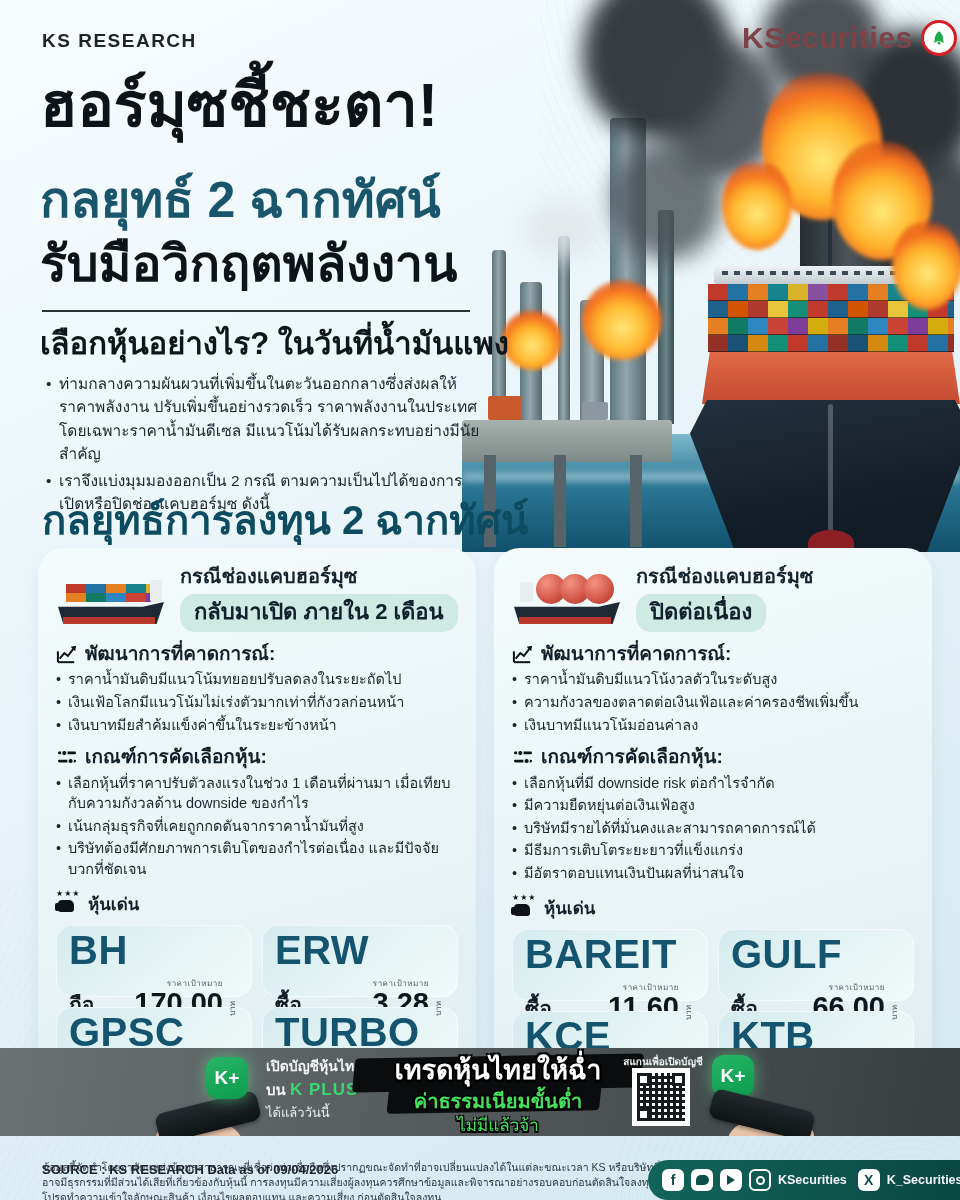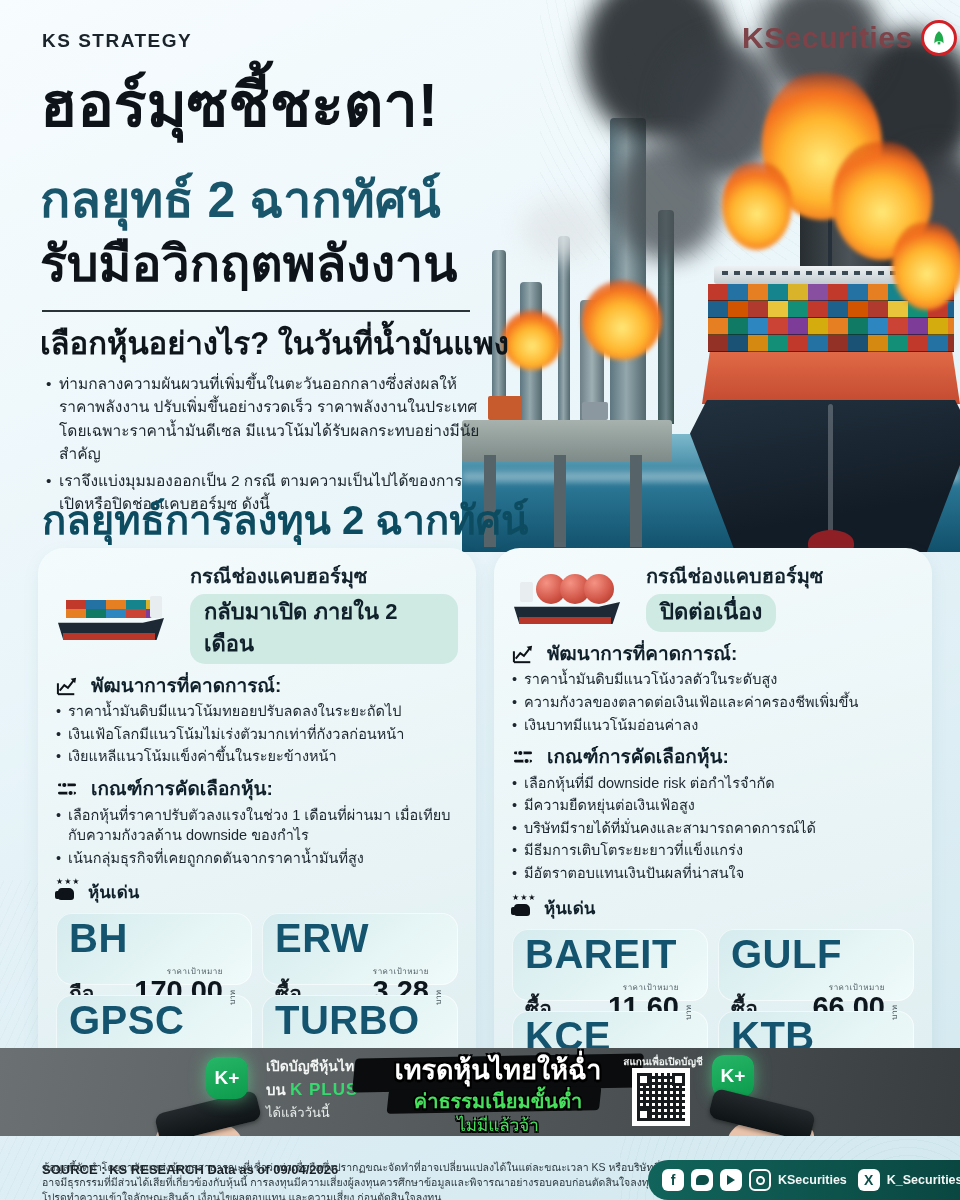--- a/index.html
+++ b/index.html
@@ -66,25 +66,25 @@
   .intro-list li{ position:relative; padding-left:13px; font-size:15.5px; line-height:1.5; color:#1d262d; margin-bottom:4px; }
   .intro-list li::before{ content:"•"; position:absolute; left:0; top:0; }
 
   .section-title{ position:absolute; left:42px; top:496px; font-size:40px; font-weight:bold; color:#0d4c60; line-height:1.2; }
 
   
   .cards{ position:absolute; left:38px; top:548px; width:894px; height:490px; display:grid; grid-template-columns:1fr 1fr; gap:18px; }
   .card{ position:relative; border-radius:26px; padding:14px 18px 14px 18px;
     background:linear-gradient(165deg,#f4fbfc 0%,#e9f4f6 55%,#dfeef1 100%);
     box-shadow:0 6px 16px rgba(80,130,150,.10); }
-  .card-head{ display:flex; align-items:center; gap:22px; min-height:64px; }
+  .card-head{ display:flex; align-items:center; gap:12px; min-height:64px; }
   .case-label{ font-size:20px; font-weight:bold; color:#13232d; line-height:1.45; }
   .case-pill{ display:inline-block; margin-top:3px; padding:2px 14px 4px; border-radius:15px; background:#cfe9e3;
     font-size:22px; font-weight:bold; color:#10212b; line-height:1.45; }
-  .sub-head{ display:flex; align-items:center; gap:13px; margin:8px 0 2px; font-size:19px; font-weight:bold; color:#10202a; line-height:1.45; }
+  .sub-head{ display:flex; align-items:center; gap:7px; margin:8px 0 2px; font-size:19px; font-weight:bold; color:#10202a; line-height:1.45; }
   .blist{ list-style:none; }
   .blist li{ position:relative; padding-left:12px; font-size:14.5px; line-height:1.42; color:#1c262e; margin-bottom:2px; }
   .blist li::before{ content:"•"; position:absolute; left:0; top:0; }
   .picks-head{ display:flex; align-items:flex-end; gap:8px; margin:10px 0 8px; font-size:17px; font-weight:bold; color:#10202a; }
 
   .tiles{ display:grid; grid-template-columns:1fr 1fr; gap:10px; }
   .tile{ height:72px; border-radius:16px; padding:4px 13px 6px;
     background:linear-gradient(140deg,#d5ebee 0%,#e6f5f5 60%,#f0fafa 100%);
     box-shadow:inset 0 0 0 1px rgba(255,255,255,.6); }
   .ticker{ font-size:40px; font-weight:bold; color:#14546e; line-height:1.05; letter-spacing:.5px; }
@@ -216,21 +216,21 @@
   <div class="brandbar">
     <span class="brand-text">KSecurities</span>
     <span class="brand-emblem">
       <svg width="22" height="22" viewBox="0 0 24 24">
           <path d="M7 18 C7 10 9 6.5 12 4.5 C15 6.5 17 10 17 18 C14 14.5 10 14.5 7 18 Z" fill="#1faa4b"></path>
           <rect x="10.6" y="16" width="2.8" height="3" fill="#1faa4b"></rect>
         </svg>
     </span>
   </div>
 
-  <div class="kicker">KS STRATEGY</div>
+  <div class="kicker">KS RESEARCH</div>
   <div class="title">ฮอร์มุซชี้ชะตา!</div>
   <div class="subtitle-accent">กลยุทธ์ 2 ฉากทัศน์</div>
   <div class="subtitle">รับมือวิกฤตพลังงาน</div>
   <div class="rule"></div>
   <div class="intro-head">เลือกหุ้นอย่างไร? ในวันที่น้ำมันแพง</div>
   <ul class="intro-list">
     <li>ท่ามกลางความผันผวนที่เพิ่มขึ้นในตะวันออกกลางซึ่งส่งผลให้ราคาพลังงาน ปรับเพิ่มขึ้นอย่างรวดเร็ว ราคาพลังงานในประเทศ โดยเฉพาะราคาน้ำมันดีเซล มีแนวโน้มได้รับผลกระทบอย่างมีนัยสำคัญ</li>
     <li>เราจึงแบ่งมุมมองออกเป็น 2 กรณี ตามความเป็นไปได้ของการเปิดหรือปิดช่องแคบฮอร์มุซ ดังนี้</li>
   </ul>
 
@@ -259,34 +259,35 @@
             <path d="M2 20 L2 8" stroke="#0d1319" stroke-width="2.2"></path>
             <path d="M2 20 L20 20" stroke="#0d1319" stroke-width="2.2"></path>
             <polyline points="4,16 9,10 13,13 20,4" fill="none" stroke="#0d1319" stroke-width="2.2"></polyline>
             <polygon points="16,3 22,2 21,8" fill="#0d1319"></polygon>
           </svg>
         <span>พัฒนาการที่คาดการณ์:</span>
       </div>
       <ul class="blist">
         <li>ราคาน้ำมันดิบมีแนวโน้มทยอยปรับลดลงในระยะถัดไป</li>
         <li>เงินเฟ้อโลกมีแนวโน้มไม่เร่งตัวมากเท่าที่กังวลก่อนหน้า</li>
-        <li>เงิยแหลีแนวโน้มแข็งค่าขึ้นในระยะข้างหน้า</li>
+        <li>เงินบาทมียสำค้มแข็งค่าขึ้นในระยะข้างหน้า</li>
       </ul>
       <div class="sub-head">
         <svg class="mini-icon" width="22" height="18" viewBox="0 0 24 20">
             <rect x="2" y="4" width="20" height="3" rx="1.5" fill="#0d1319"></rect>
             <circle cx="9" cy="5.5" r="3" fill="#0d1319" stroke="#e9f4f6" stroke-width="1.4"></circle>
             <rect x="2" y="13" width="20" height="3" rx="1.5" fill="#0d1319"></rect>
             <circle cx="16" cy="14.5" r="3" fill="#0d1319" stroke="#e9f4f6" stroke-width="1.4"></circle>
           </svg>
         <span>เกณฑ์การคัดเลือกหุ้น:</span>
       </div>
       <ul class="blist">
         <li>เลือกหุ้นที่ราคาปรับตัวลงแรงในช่วง 1 เดือนที่ผ่านมา เมื่อเทียบกับความกังวลด้าน downside ของกำไร</li>
         <li>เน้นกลุ่มธุรกิจที่เคยถูกกดดันจากราคาน้ำมันที่สูง</li>
+        <li>บริษัทต้องมีศักยภาพการเติบโตของกำไรต่อเนื่อง และมีปัจจัยบวกที่ชัดเจน</li>
       </ul>
       <div class="picks-head">
         <span class="pick-icon">
             <span class="stars">★★★</span>
             <span class="fist"></span>
           </span>
         <span>หุ้นเด่น</span>
       </div>
       <div class="tiles">
         <div class="tile">

